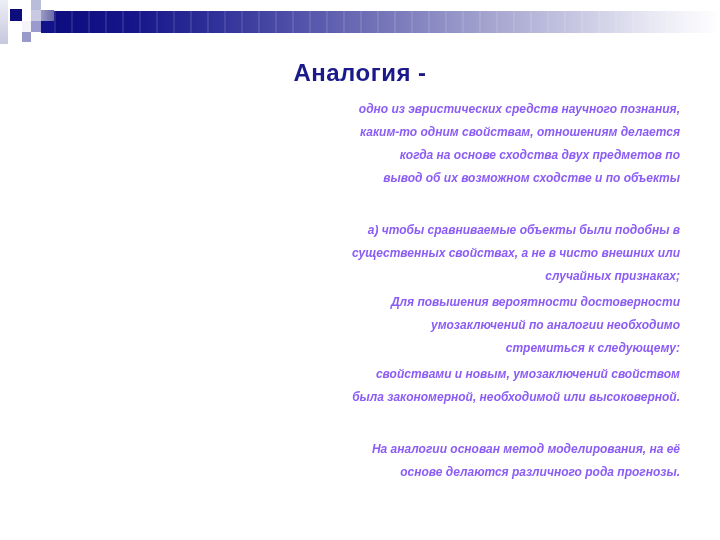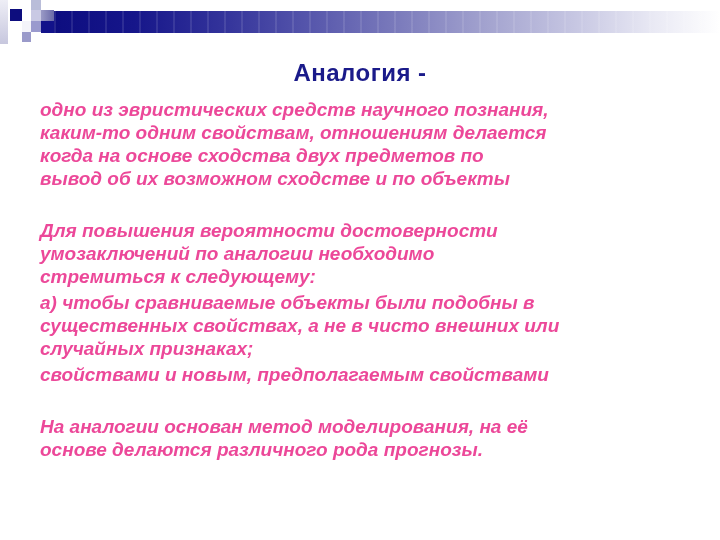--- a/index.html
+++ b/index.html
@@ -58,23 +58,23 @@
     font-weight: bold;
     letter-spacing: 0.5px;
   }
 
   
   .body-text {
     position: absolute;
     top: 98px;
     left: 40px;
     width: 640px;
-    text-align: left;
-    color: #ec4899;
-    font-size: 19px;
+    text-align: right;
+    color: #8b5cf6;
+    font-size: 12px;
     line-height: 23px;
     font-weight: bold;
     font-style: italic;
   }
   .para { margin: 0 0 3px 0; }
   .para.gap-after { margin-bottom: 29px; }
 </style>
 </head>
 <body>
 
@@ -96,33 +96,34 @@
   <div class="body-text">
 
     <div class="para gap-after">
       <div>одно из эвристических средств научного познания,</div>
       <div>каким-то одним свойствам, отношениям делается</div>
       <div>когда на основе сходства двух предметов по</div>
       <div>вывод об их возможном сходстве и по объекты</div>
     </div>
 
     <div class="para">
+      <div>а) чтобы сравниваемые объекты были подобны в</div>
+      <div>существенных свойствах, а не в чисто внешних или</div>
+      <div>случайных признаках;</div>
+    </div>
+
+    <div class="para">
       <div>Для повышения вероятности достоверности</div>
       <div>умозаключений по аналогии необходимо</div>
       <div>стремиться к следующему:</div>
     </div>
 
-    <div class="para">
-      <div>а) чтобы сравниваемые объекты были подобны в</div>
-      <div>существенных свойствах, а не в чисто внешних или</div>
-      <div>случайных признаках;</div>
-    </div>
-
     <div class="para gap-after">
-      <div>свойствами и новым, предполагаемым свойствами</div>
+      <div>свойствами и новым, умозаключений свойством</div>
+      <div>была закономерной, необходимой или высоковерной.</div>
     </div>
 
     <div class="para">
       <div>На аналогии основан метод моделирования, на её</div>
       <div>основе делаются различного рода прогнозы.</div>
     </div>
 
   </div>
 </div>
 

